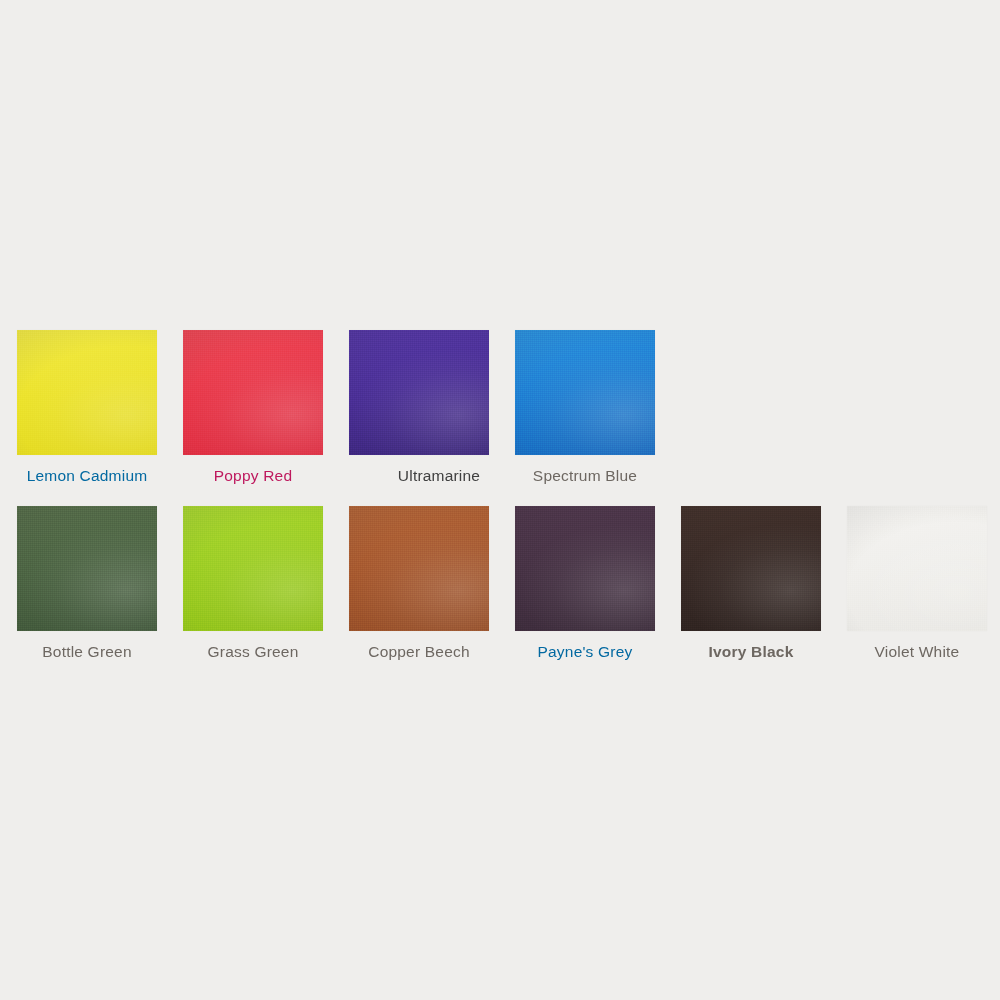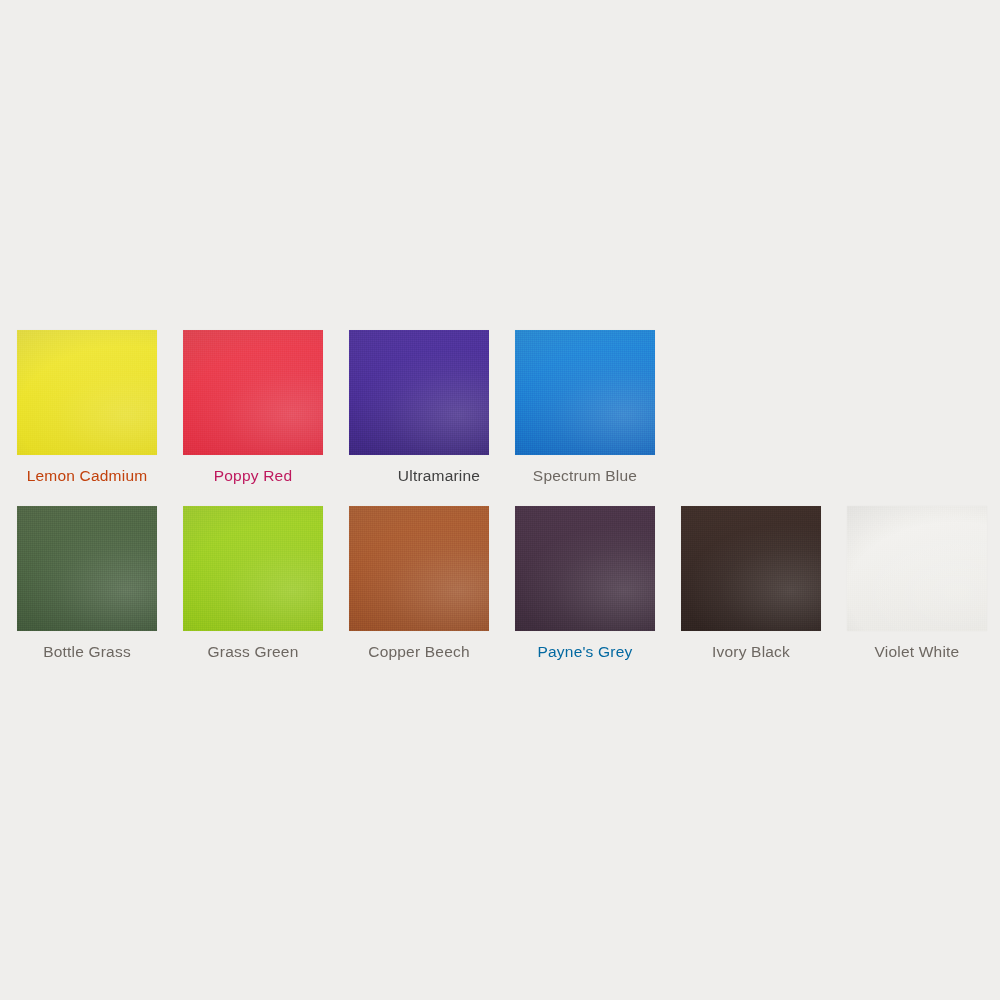--- a/index.html
+++ b/index.html
@@ -106,56 +106,56 @@
 </head>
 <body style="background: rgb(239, 238, 236);">
 
 <div id="swatch-chart" style="background: rgb(239, 238, 236);">
 
   <div id="swatch-grid">
 
     <div class="swatch-row">
       <div class="swatch-cell">
         <div class="swatch-chip" style="background: linear-gradient(168deg, rgb(242, 234, 72) 0%, rgb(236, 227, 44) 46%, rgb(226, 216, 31) 100%);"></div>
-        <div class="swatch-label" style="color: #c2410c;">Lemon Cadmium</div>
+        <div class="swatch-label" style="color: #0369a1;">Lemon Cadmium</div>
       </div>
       <div class="swatch-cell">
         <div class="swatch-chip" style="background: linear-gradient(168deg, rgb(239, 74, 88) 0%, rgb(232, 56, 74) 46%, rgb(220, 45, 65) 100%);"></div>
         <div class="swatch-label" style="color: #be185d;">Poppy Red</div>
       </div>
       <div class="swatch-cell">
         <div class="swatch-chip" style="background: linear-gradient(168deg, rgb(86, 57, 165) 0%, rgb(74, 47, 149) 46%, rgb(58, 37, 120) 100%);"></div>
         <div class="swatch-label" style="color: #404040; margin-left: 40px;">Ultramarine</div>
       </div>
       <div class="swatch-cell">
         <div class="swatch-chip" style="background: linear-gradient(168deg, rgb(46, 147, 224) 0%, rgb(31, 127, 210) 46%, rgb(22, 103, 187) 100%);"></div>
         <div class="swatch-label" style="color: rgb(109, 103, 97);">Spectrum Blue</div>
       </div>
     </div>
 
     <div class="swatch-row">
       <div class="swatch-cell">
         <div class="swatch-chip" style="background: linear-gradient(168deg, rgb(88, 111, 76) 0%, rgb(76, 100, 67) 46%, rgb(63, 86, 57) 100%);"></div>
-        <div class="swatch-label" style="color: rgb(109, 103, 97);">Bottle Grass</div>
+        <div class="swatch-label" style="color: rgb(109, 103, 97);">Bottle Green</div>
       </div>
       <div class="swatch-cell">
         <div class="swatch-chip" style="background: linear-gradient(168deg, rgb(169, 215, 51) 0%, rgb(156, 205, 34) 46%, rgb(143, 192, 24) 100%);"></div>
         <div class="swatch-label" style="color: rgb(109, 103, 97);">Grass Green</div>
       </div>
       <div class="swatch-cell">
         <div class="swatch-chip" style="background: linear-gradient(168deg, rgb(179, 102, 58) 0%, rgb(166, 89, 47) 46%, rgb(148, 77, 39) 100%);"></div>
         <div class="swatch-label" style="color: rgb(109, 103, 97);">Copper Beech</div>
       </div>
       <div class="swatch-cell">
         <div class="swatch-chip" style="background: linear-gradient(168deg, rgb(81, 57, 78) 0%, rgb(70, 50, 68) 46%, rgb(58, 42, 57) 100%);"></div>
         <div class="swatch-label" style="color: #0369a1;">Payne's Grey</div>
       </div>
       <div class="swatch-cell">
         <div class="swatch-chip" style="background: linear-gradient(168deg, rgb(69, 51, 45) 0%, rgb(56, 42, 38) 46%, rgb(44, 33, 30) 100%);"></div>
-        <div class="swatch-label" style="color: rgb(109, 103, 97);">Ivory Black</div>
+        <div class="swatch-label" style="color: rgb(109, 103, 97); font-weight: bold;">Ivory Black</div>
       </div>
       <div class="swatch-cell">
         <div class="swatch-chip" style="background: linear-gradient(168deg, rgb(245, 244, 241) 0%, rgb(240, 239, 236) 46%, rgb(233, 232, 228) 100%);"></div>
         <div class="swatch-label" style="color: rgb(109, 103, 97);">Violet White</div>
       </div>
     </div>
 
   </div>
 </div>
 

